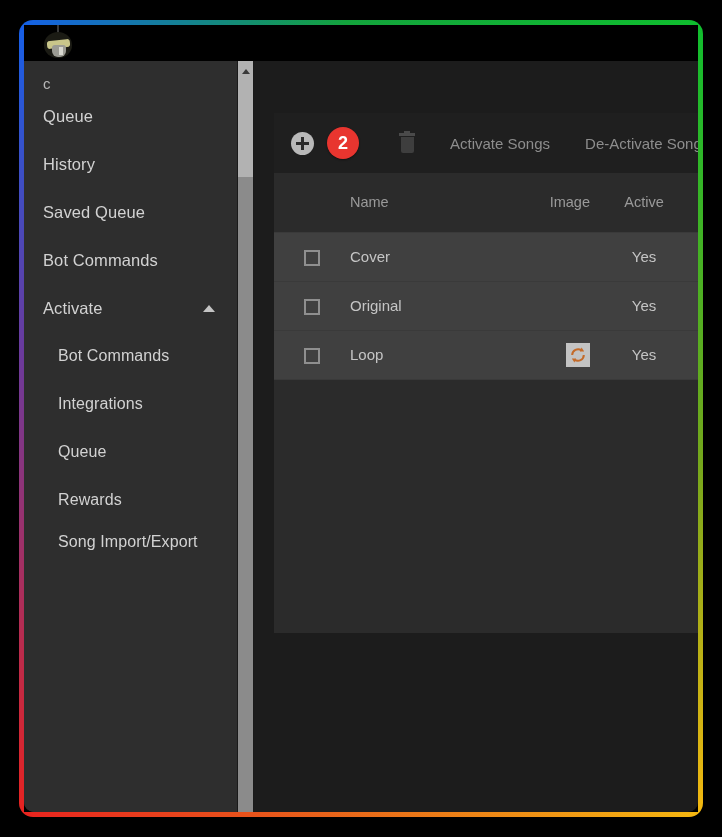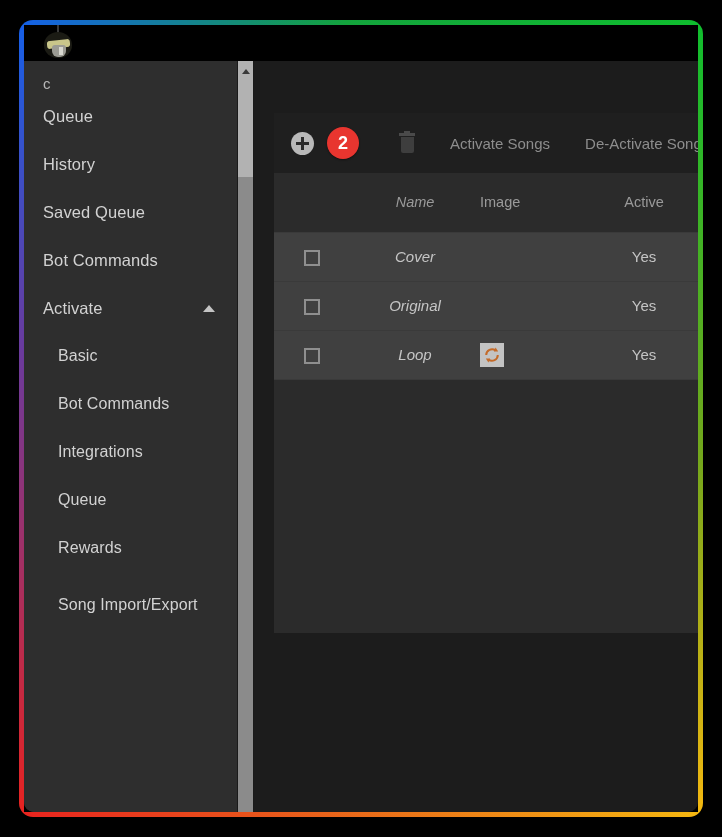--- a/index.html
+++ b/index.html
@@ -114,21 +114,21 @@
   .nav-item.sub {
     padding-left: 34px;
     font-size: 16px;
     height: 48px;
   }
   .nav-item.sub.active { color: #c8a822; }
   .nav-item.sub.wrap-two {
     height: 56px;
     line-height: 19px;
     white-space: normal;
-    align-items: center;
+    align-items: flex-start;
     padding-top: 8px;
   }
   .nav-item .label-row { display: flex; align-items: center; }
   .chevron-up {
     width: 0; height: 0;
     border-left: 6px solid transparent;
     border-right: 6px solid transparent;
     border-bottom: 7px solid #c4c4c4;
     margin-right: 4px;
   }
@@ -265,22 +265,22 @@
     color: #c5c5c5;
     font-size: 15px;
     border-bottom: 1px solid #3a3a3a;
     background: #404040;
   }
   col.c-check { width: 76px; }
   col.c-name  { width: 130px; }
   col.c-img   { width: 110px; }
   col.c-act   { width: 108px; }
   td.cell-check, th.cell-check { text-align: center; }
-  td.cell-name, th.cell-name   { text-align: center; font-style: italic; }
-  td.cell-img,  th.cell-img    { text-align: left; }
+  td.cell-name, th.cell-name   { text-align: left; }
+  td.cell-img,  th.cell-img    { text-align: right; }
   td.cell-act,  th.cell-act    { text-align: center; }
 
   .row-checkbox {
     display: inline-block;
     width: 16px; height: 16px;
     border: 2px solid #8f8f8f;
     background: transparent;
     cursor: pointer;
     vertical-align: middle;
   }
@@ -335,25 +335,20 @@
               <span>Bot Commands</span>
             </span>
         </div>
         <div class="nav-item">
           <span class="label-row">
               <span>Activate</span>
             </span>
           <span class="chevron-up"></span>
         </div>
 
-        <div class="nav-item sub">
-          <span class="label-row">
-              <span>Basic</span>
-            </span>
-        </div>
         <div class="nav-item sub">
           <span class="label-row">
               <span>Bot Commands</span>
             </span>
         </div>
         <div class="nav-item sub">
           <span class="label-row">
               <span>Integrations</span>
             </span>
         </div>

